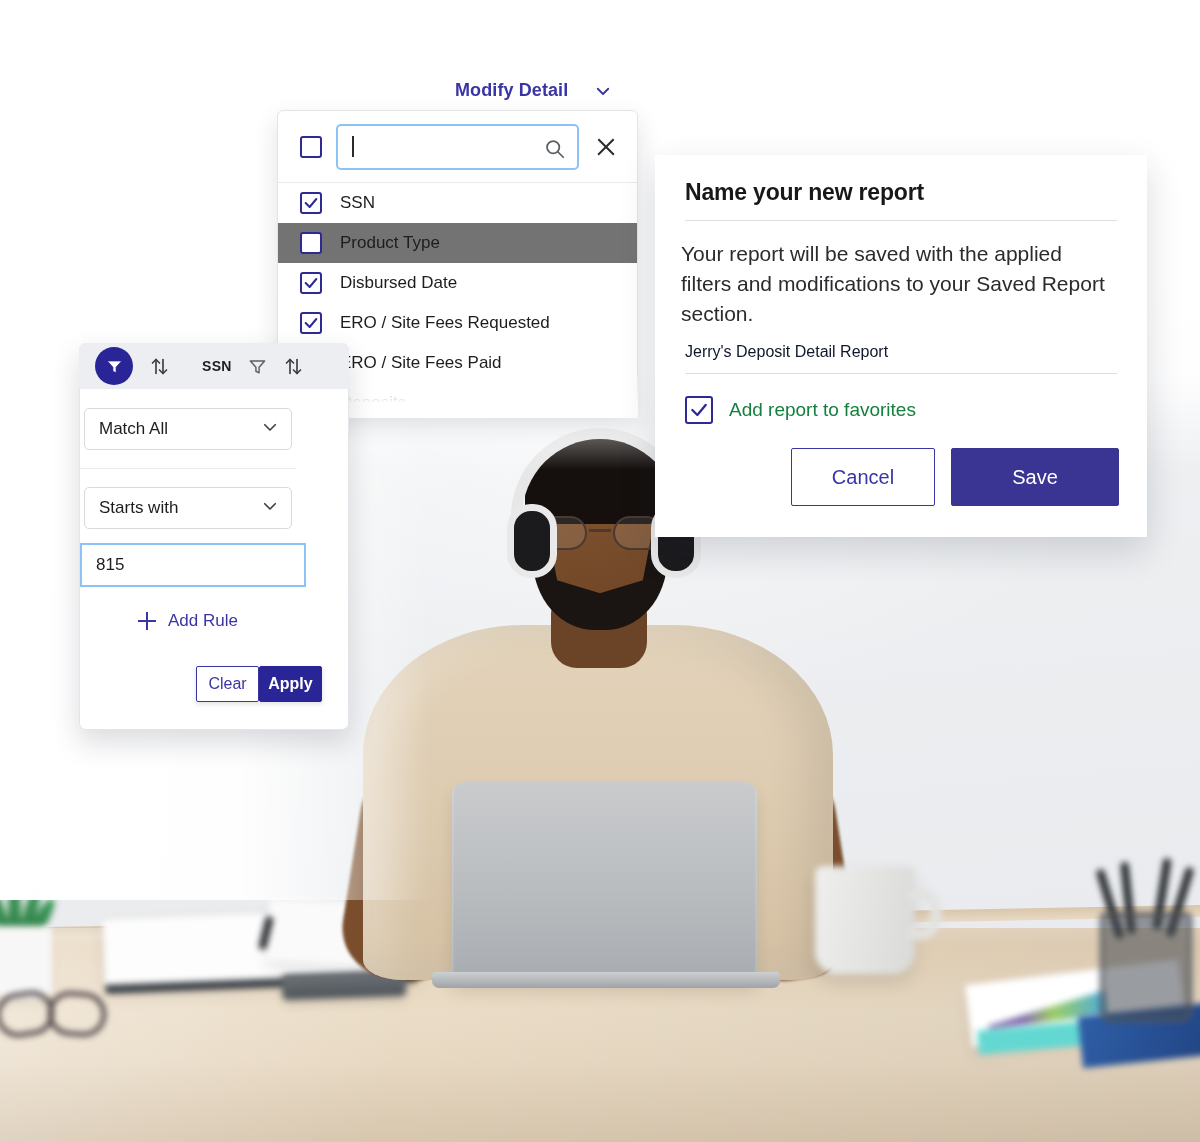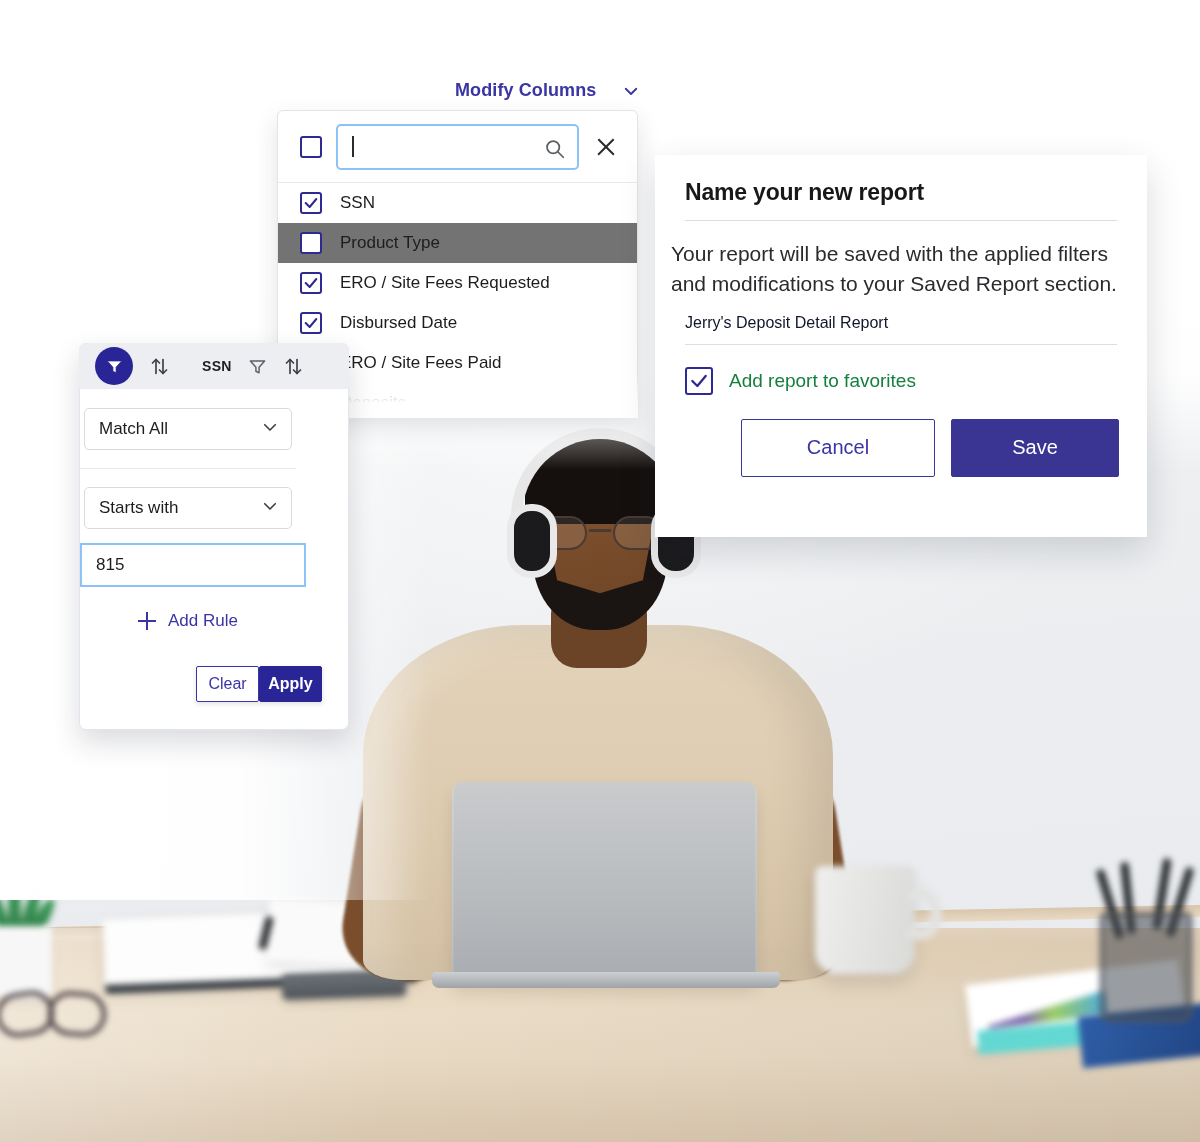--- a/index.html
+++ b/index.html
@@ -195,32 +195,32 @@
   }
 
   
   #report-dialog{
     position:absolute; left:655px; top:155px; width:492px; height:382px;
     background:#fff; box-shadow: 0 14px 34px rgba(23,30,51,.16);
   }
   #report-dialog .ttl{ font-size:23px; font-weight:700; color:#17181a; letter-spacing:-.2px;
     padding:24px 30px 0 30px; }
   #report-dialog .rule{ height:1px; background:#dcdee2; margin:14px 30px 0 30px; }
-  #report-dialog .body{ font-size:21px; line-height:1.42; color:#2a2b2e; padding:18px 30px 0 16px; }
+  #report-dialog .body{ font-size:21px; line-height:1.42; color:#2a2b2e; padding:18px 30px 0 26px; }
   #report-dialog .field{ margin:14px 30px 0 30px; }
   #report-dialog .flabel{ font-size:13px; color:#6f7378; letter-spacing:.1px; }
   #report-dialog .fvalue{ font-size:16px; color:#0f172a; padding-top:1px; }
   #report-dialog .fline{ height:1px; background:#dcdee2; margin-top:12px; }
   #report-dialog .fav{ display:flex; align-items:center; gap:16px; padding:22px 30px 0 30px; }
   .cbox.lg{ width:28px; height:28px; border-width:2.5px; }
   #report-dialog .fav span{ font-size:19px; color:#15803d; }
   #report-dialog .actions{ display:flex; gap:16px; justify-content:flex-end; padding:24px 28px 0 0; }
   .btn{ font-size:20px; border-radius:2px; display:flex; align-items:center; justify-content:center;
         cursor:pointer; font-family:"Liberation Sans", sans-serif; }
-  .btn-outline{ width:194px; height:58px; border:1.5px solid #3a35a5; color:#3a35a5; background:#fff; }
+  .btn-outline{ width:144px; height:58px; border:1.5px solid #3a35a5; color:#3a35a5; background:#fff; }
   .btn-solid{ width:168px; height:58px; background:#3a3493; color:#fff; border:1.5px solid #3a3493; }
 
   
   #filter-popover{
     position:absolute; left:79px; top:343px; width:270px; height:387px;
     background:#fff; border:1px solid #e3e5e9; border-radius:7px;
     box-shadow: 0 12px 28px rgba(23,30,51,.16);
   }
   #filter-header{
     position:absolute; left:79px; top:343px; width:270px; height:46px;
@@ -314,21 +314,21 @@
     <div class="pen p2 blur"></div>
     <div class="pen p3 blur"></div>
     <div class="pen p4 blur"></div>
     <div class="penholder blur"></div>
 
     <div class="photo-fade"></div>
     <div class="photo-fade-l"></div>
   </div>
 
   <div id="modify-columns">
-    <span>Modify Columns</span>
+    <span>Modify Detail</span>
     <span class="chev">
       <svg viewBox="0 0 24 24" width="18" height="18" fill="none" stroke="#3a35a5" stroke-width="2.4" stroke-linecap="round" stroke-linejoin="round">
           <polyline points="5,9 12,16 19,9"></polyline>
         </svg>
     </span>
   </div>
 
   <div id="columns-panel">
 
     <div class="search-row">
@@ -360,29 +360,29 @@
         <div class="col-item alt">
           <span class="cbox"></span>
           <span>Product Type</span>
         </div>
         <div class="col-item">
           <span class="cbox checked">
             <svg viewBox="0 0 24 24" width="16" height="16" fill="none" stroke="#2f2a93" stroke-width="3" stroke-linecap="round" stroke-linejoin="round">
               <polyline points="4,12 10,18 20,6"></polyline>
             </svg>
           </span>
-          <span>ERO / Site Fees Requested</span>
+          <span>Disbursed Date</span>
         </div>
         <div class="col-item">
           <span class="cbox checked">
             <svg viewBox="0 0 24 24" width="16" height="16" fill="none" stroke="#2f2a93" stroke-width="3" stroke-linecap="round" stroke-linejoin="round">
               <polyline points="4,12 10,18 20,6"></polyline>
             </svg>
           </span>
-          <span>Disbursed Date</span>
+          <span>ERO / Site Fees Requested</span>
         </div>
         <div class="col-item">
           <span class="cbox checked">
             <svg viewBox="0 0 24 24" width="16" height="16" fill="none" stroke="#2f2a93" stroke-width="3" stroke-linecap="round" stroke-linejoin="round">
               <polyline points="4,12 10,18 20,6"></polyline>
             </svg>
           </span>
           <span>ERO / Site Fees Paid</span>
         </div>
         <div class="col-item">

